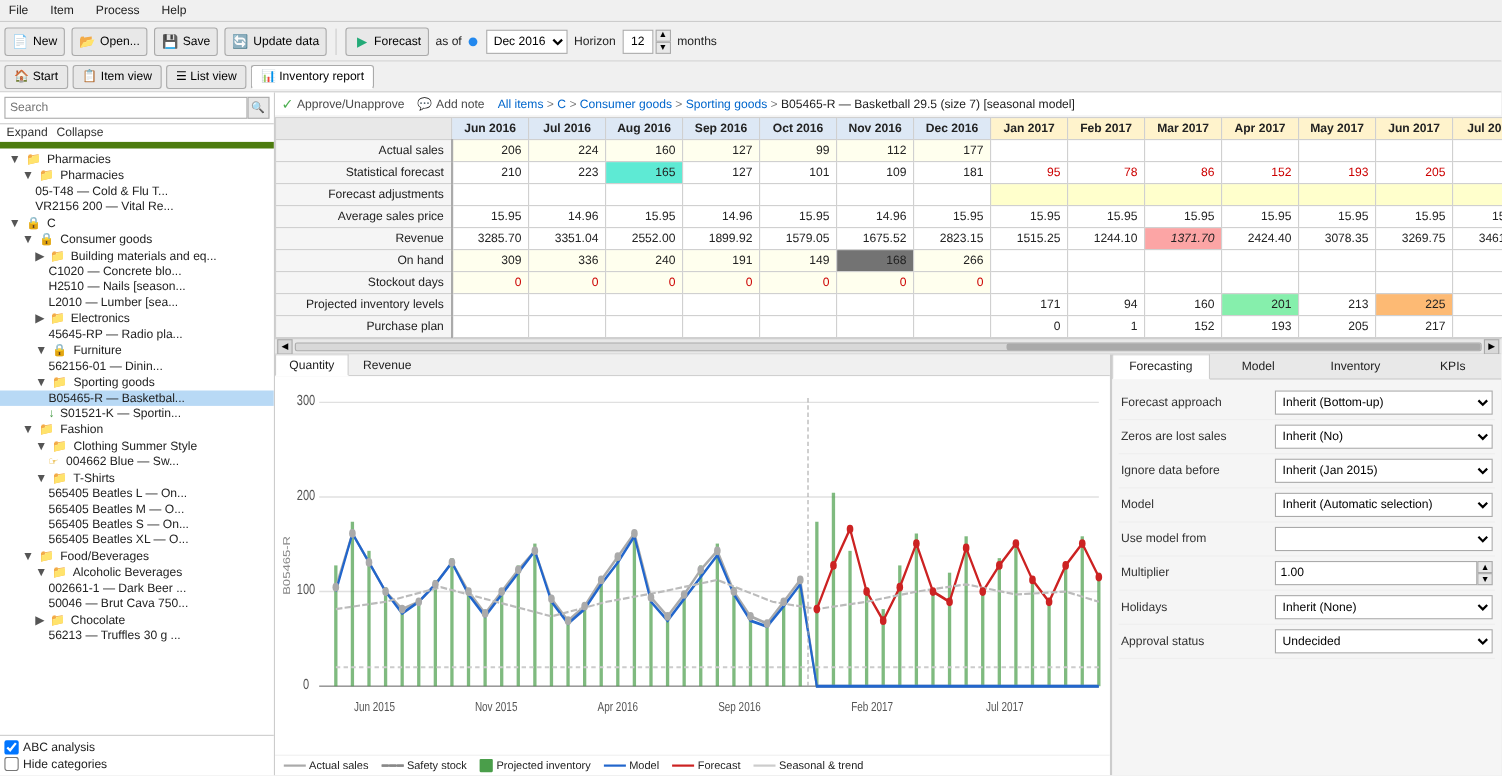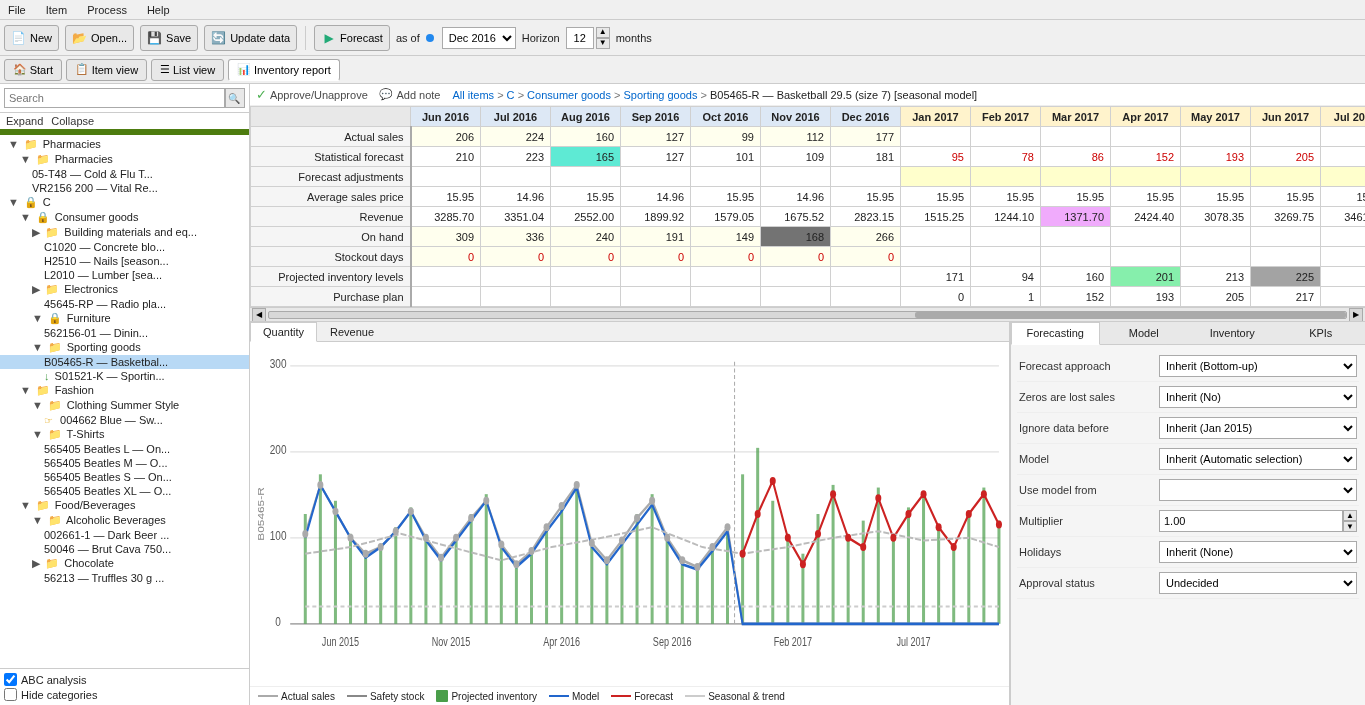--- a/index.html
+++ b/index.html
@@ -444,21 +444,21 @@
               <td class="row-header">Revenue</td>
               <td style="background: rgb(255, 255, 255);">3285.70</td>
               <td style="background: rgb(255, 255, 255);">3351.04</td>
               <td style="background: rgb(255, 255, 255);">2552.00</td>
               <td style="background: rgb(255, 255, 255);">1899.92</td>
               <td style="background: rgb(255, 255, 255);">1579.05</td>
               <td style="background: rgb(255, 255, 255);">1675.52</td>
               <td style="background: rgb(255, 255, 255);">2823.15</td>
               <td style="background: rgb(255, 255, 255);">1515.25</td>
               <td style="background: rgb(255, 255, 255);">1244.10</td>
-              <td style="background: #f0abfc;">1371.70</td>
+              <td style="background: #fca5a5; font-style: italic;">1371.70</td>
               <td style="background: rgb(255, 255, 255);">2424.40</td>
               <td style="background: rgb(255, 255, 255);">3078.35</td>
               <td style="background: rgb(255, 255, 255);">3269.75</td>
               <td style="background: rgb(255, 255, 255);">3461.15</td>
             </tr>
             <tr>
               <td class="row-header">On hand</td>
               <td style="background: rgb(255, 255, 238);">309</td>
               <td style="background: rgb(255, 255, 238);">336</td>
               <td style="background: rgb(255, 255, 238);">240</td>
@@ -498,21 +498,21 @@
               <td style="background: rgb(255, 255, 255);"></td>
               <td style="background: rgb(255, 255, 255);"></td>
               <td style="background: rgb(255, 255, 255);"></td>
               <td style="background: rgb(255, 255, 255);"></td>
               <td style="background: rgb(255, 255, 255);"></td>
               <td style="background: rgb(255, 255, 255);">171</td>
               <td style="background: rgb(255, 255, 255);">94</td>
               <td style="background: rgb(255, 255, 255);">160</td>
               <td style="background: #86efac; margin-top: 13px;">201</td>
               <td style="background: rgb(255, 255, 255);">213</td>
-              <td style="background: #a3a3a3;">225</td>
+              <td style="background: #fdba74;">225</td>
               <td style="background: rgb(255, 255, 255);">169</td>
             </tr>
             <tr>
               <td class="row-header">Purchase plan</td>
               <td style="background: rgb(255, 255, 255);"></td>
               <td style="background: rgb(255, 255, 255);"></td>
               <td style="background: rgb(255, 255, 255);"></td>
               <td style="background: rgb(255, 255, 255);"></td>
               <td style="background: rgb(255, 255, 255);"></td>
               <td style="background: rgb(255, 255, 255);"></td>

